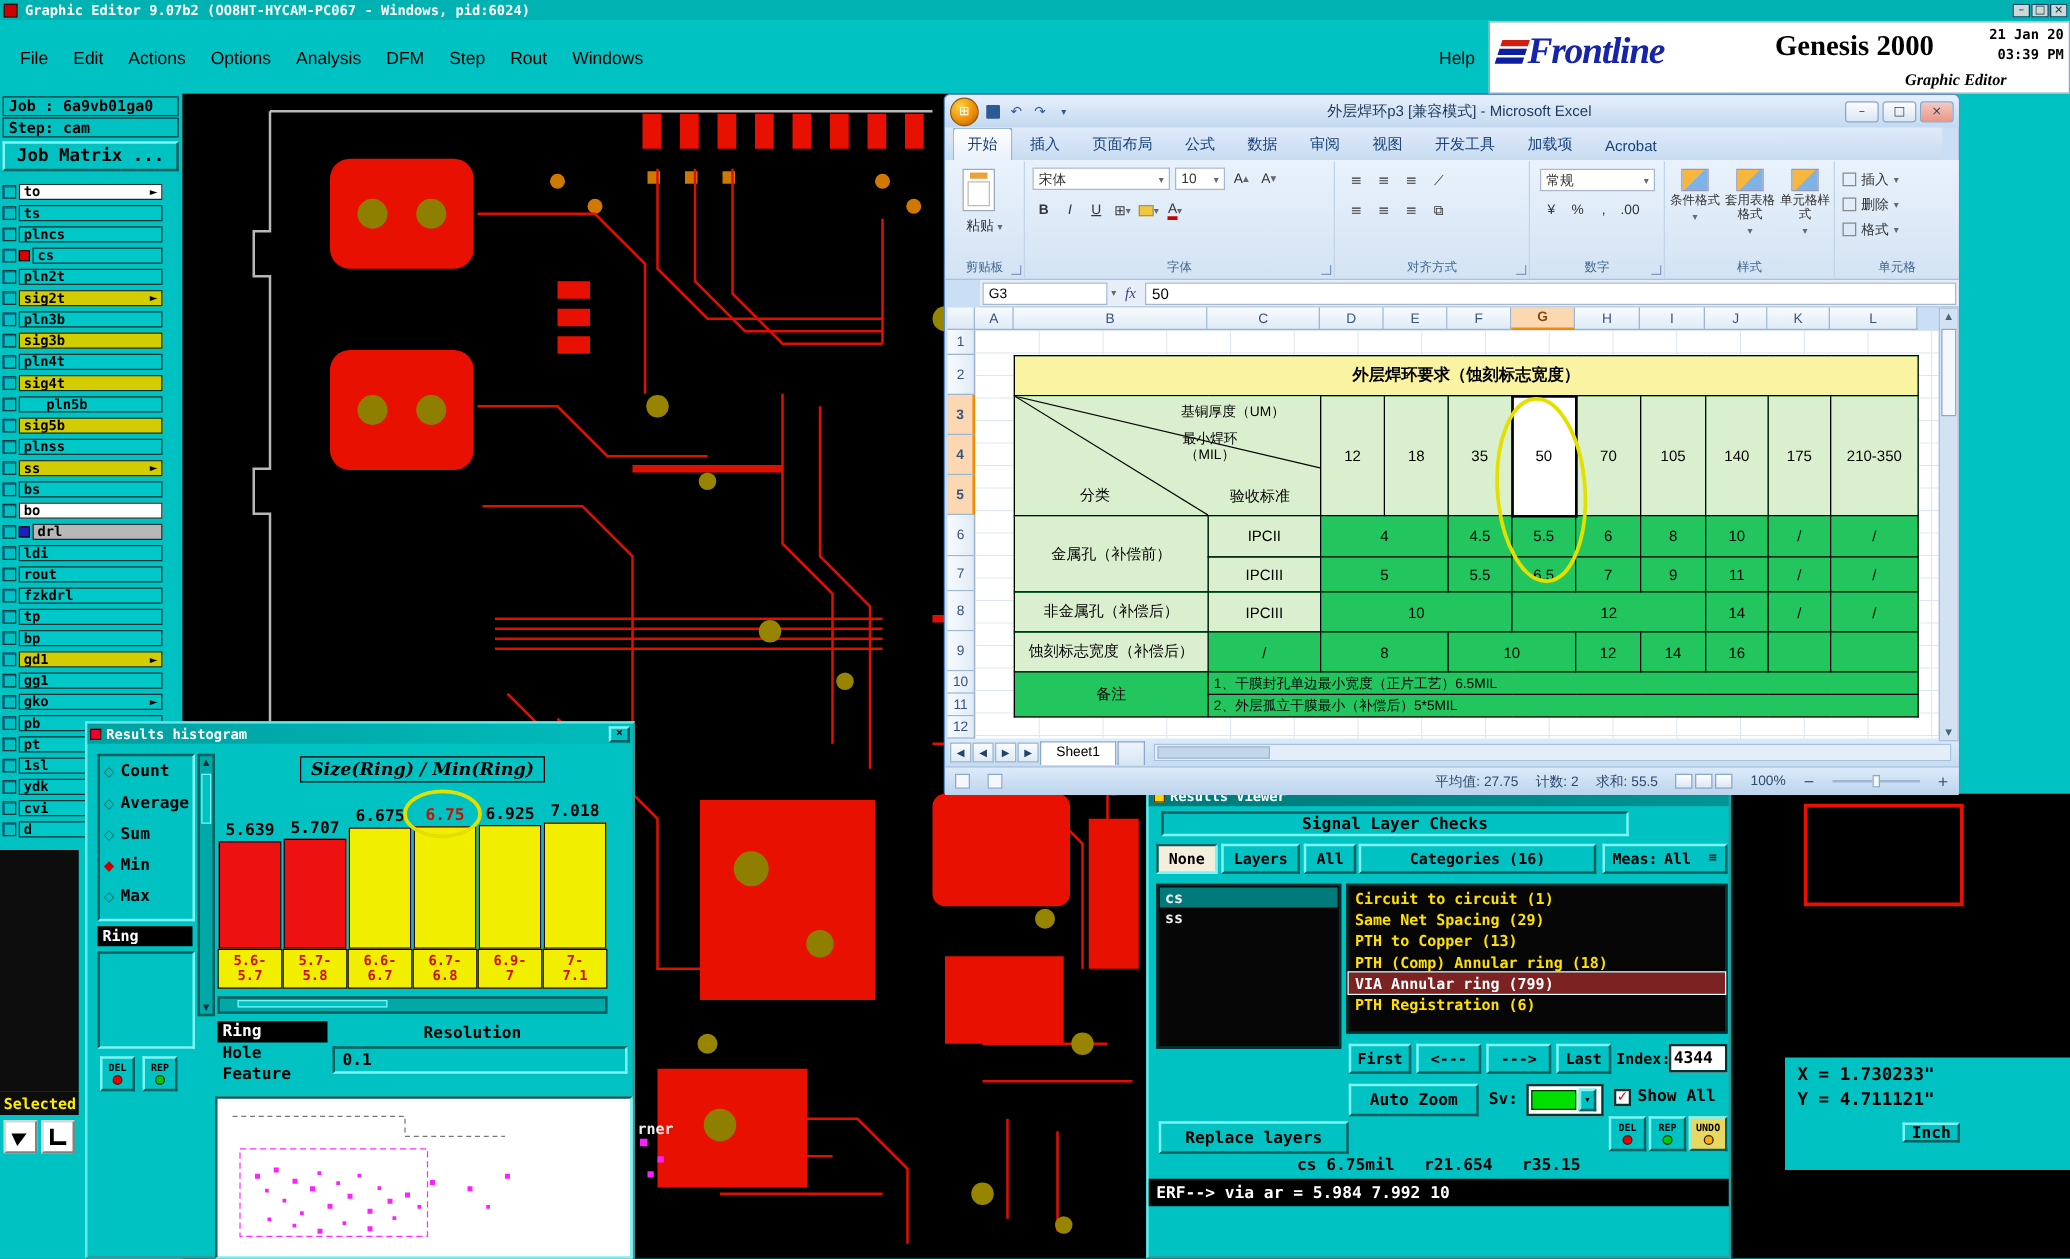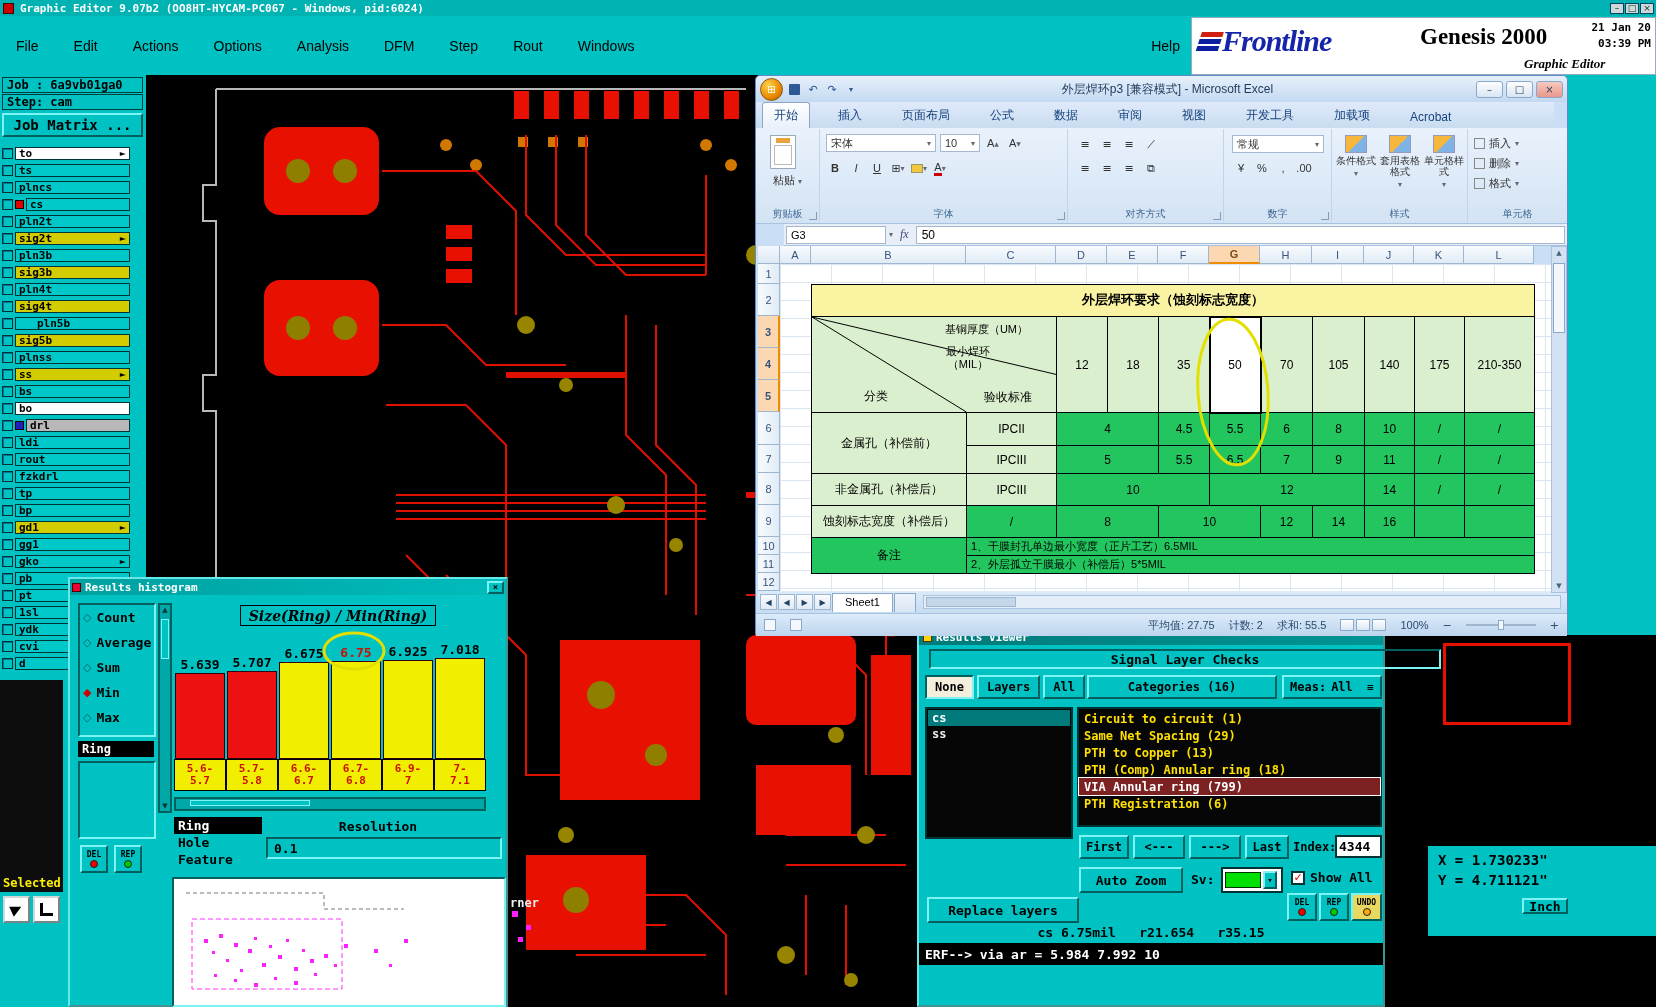--- a/index.html
+++ b/index.html
@@ -9,21 +9,21 @@
   .glyph{font-family:"DejaVu Sans",sans-serif;}
   
   #titlebar{position:absolute;left:0;top:0;width:1656px;height:16px;background:#00b2b2;
             color:#fff;font:bold 11px "DejaVu Sans Mono",monospace;display:flex;align-items:center;gap:6px;padding-left:3px;}
   .app-ico{width:11px;height:11px;background:#c00;border:1px solid #400;flex:none;}
   .winbtn{width:14px;height:11px;background:#cfd8d8;border:1px solid #046;font:9px "DejaVu Sans",sans-serif;
           color:#033;display:inline-flex;align-items:center;justify-content:center;}
   #tb-btns{margin-left:auto;display:flex;gap:1px;margin-right:2px;}
   #menubar{position:absolute;left:0;top:16px;width:1656px;height:59px;display:flex;align-items:center;
            padding:0 476px 0 16px;font-family:"Liberation Sans",sans-serif;font-size:14px;}
-  #menu-items{display:flex;gap:35px;}
+  #menu-items{display:flex;gap:20px;}
   .menu-item{white-space:nowrap;}
   #menu-help{margin-left:auto;}
   #brand{position:absolute;left:1191px;top:17px;width:465px;height:58px;background:#fff;border:1px solid #9ab;z-index:2;}
   #brand-glyph{position:absolute;left:6px;top:14px;width:22px;height:24px;transform:skewX(-18deg);}
   #brand-glyph i{display:block;height:5px;margin-bottom:2px;background:#0b1fa0;}
   #brand-glyph i:first-child{background:#d02010;}
   #brand-name{position:absolute;left:30px;top:6px;font:bold italic 30px "Liberation Serif",serif;color:#1524a8;letter-spacing:-1px;}
   #brand-product{position:absolute;left:228px;top:6px;font:bold 23px "Liberation Serif",serif;color:#000;}
   #brand-edition{position:absolute;left:332px;top:38px;font:bold italic 13px "Liberation Serif",serif;}
   #brand-date{position:absolute;right:4px;top:3px;font:bold 11px "DejaVu Sans Mono",monospace;}
@@ -62,21 +62,21 @@
   #coords{position:absolute;left:1428px;top:846px;width:228px;height:90px;background:#00c2c2;z-index:2;
           font:bold 14px "DejaVu Sans Mono",monospace;padding:6px 0 0 10px;}
   #coords div{margin-bottom:4px;}
   #unitbtn{position:absolute;left:94px;top:52px;width:46px;height:16px;font-size:13px;}
   
   #rv{position:absolute;left:917px;top:627px;width:468px;height:380px;background:#00c2c2;
       border:2px outset #66e8e8;z-index:3;}
   .rv-title{position:absolute;left:0;top:0;right:0;height:16px;background:linear-gradient(90deg,#007a7a,#009494);
             color:#fff;font:bold 11px "DejaVu Sans Mono",monospace;display:flex;align-items:center;gap:4px;padding-left:4px;}
   .rv-ticon{width:9px;height:9px;background:#ffd400;border:1px solid #530;}
-  .rv-header{position:absolute;left:10px;top:20px;width:512px;height:20px;font:bold 13px "DejaVu Sans Mono",monospace;
+  .rv-header{position:absolute;left:10px;top:20px;width:374px;height:20px;font:bold 13px "DejaVu Sans Mono",monospace;
              display:flex;align-items:center;justify-content:center;
              border-top:2px solid #045f5f;border-left:2px solid #045f5f;border-bottom:2px solid #7df3f3;border-right:2px solid #7df3f3;}
   #rv-filters{position:absolute;left:6px;top:46px;height:24px;display:flex;gap:3px;}
   .rvf{padding:0 8px;height:24px;}
   .rvf.sel{background:#f4eedc;border-top:2px solid #045f5f;border-left:2px solid #045f5f;
            border-bottom:2px solid #7df3f3;border-right:2px solid #7df3f3;}
   #rv-cat{position:absolute;left:168px;top:46px;width:190px;height:24px;}
   #rv-meas{position:absolute;left:363px;top:46px;width:100px;height:24px;justify-content:flex-start;padding:0 6px;gap:5px;}
   #rv-layers{position:absolute;left:6px;top:78px;width:148px;height:132px;background:#060606;border:2px solid #033;padding:1px;}
   .rvl{height:16px;color:#eee;font:bold 12px "DejaVu Sans Mono",monospace;display:flex;align-items:center;padding-left:4px;}
@@ -165,21 +165,21 @@
              background:radial-gradient(circle at 35% 30%,#ffd24a,#e98a00 60%,#a85400);border:1px solid #8c5a10;
              display:flex;align-items:center;justify-content:center;color:#fff;font-size:10px;}
   .qat{width:16px;height:16px;display:inline-flex;align-items:center;justify-content:center;
        font-family:"DejaVu Sans",sans-serif;font-size:11px;color:#2d5a94;}
   .saveico{width:11px;height:11px;background:#2d5a94;border-radius:1px;}
   #xl-titletext{flex:1;text-align:center;font-size:12px;color:#1e395b;white-space:nowrap;overflow:hidden;}
   .xlwin{width:27px;height:17px;background:linear-gradient(#fdfdfd,#d8e6f4);border:1px solid #8aa8cc;border-radius:3px;
          font-family:"DejaVu Sans",sans-serif;font-size:10px;display:inline-flex;align-items:center;justify-content:center;color:#345;}
   .xlwin.close{background:linear-gradient(#f6c9c0,#e8988a);}
   #xl-tabs{position:absolute;left:0;top:26px;right:13px;height:26px;background:linear-gradient(#dfeafa,#c8dcf0);
-           display:flex;align-items:flex-end;padding-left:6px;gap:16px;}
+           display:flex;align-items:flex-end;padding-left:6px;gap:2px;}
   .xtab{padding:4px 11px;font-size:12px;color:#17427e;border:1px solid transparent;border-bottom:none;
         border-radius:3px 3px 0 0;white-space:nowrap;}
   .xtab.sel{background:linear-gradient(#fefefe,#e9f1fa);border-color:#8aa8cc;}
   #xl-ribbon{position:absolute;left:0;top:52px;right:0;height:96px;background:linear-gradient(#e9f2fc,#d3e3f3);
              border-bottom:1px solid #a8c3e0;font-size:11px;color:#333;}
   .rgroup{position:absolute;top:1px;bottom:1px;border-right:1px solid #c2d4e8;}
   .rglabel{position:absolute;bottom:1px;left:0;right:0;text-align:center;font-size:10px;color:#3e6792;}
   .rglaunch{position:absolute;right:2px;bottom:2px;width:8px;height:8px;border-right:1px solid #7d9cbf;border-bottom:1px solid #7d9cbf;}
   .xfield{background:#fff;border:1px solid #a5b8d0;height:18px;display:flex;align-items:center;padding:0 4px;gap:4px;font-size:11px;}
   .dd{font-family:"DejaVu Sans",sans-serif;font-size:8px;color:#667;}

